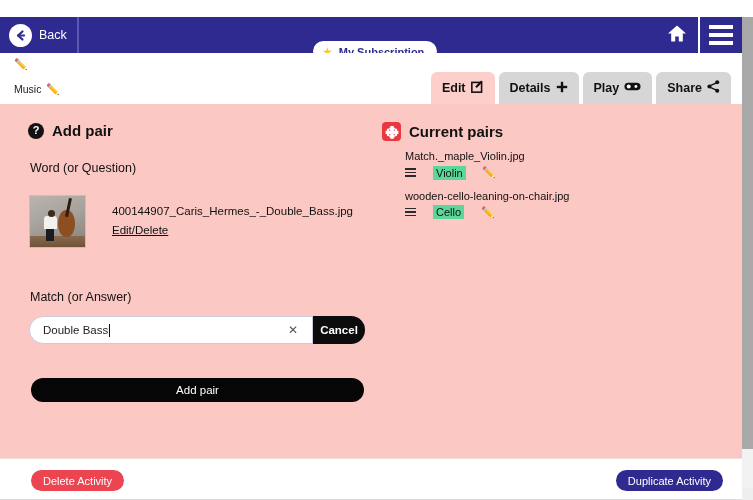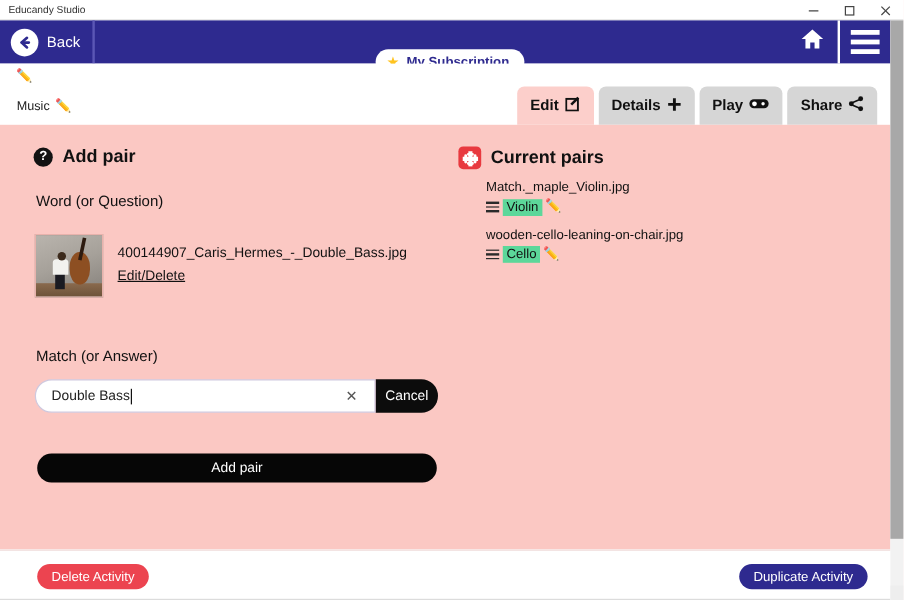--- a/index.html
+++ b/index.html
@@ -150,21 +150,21 @@
 
   .add-pair-head { position: absolute; left: 28px; top: 18px; }
   .field-label {
     position: absolute; font-size: 12.5px; color: #111;
   }
   .label-word { left: 30px; top: 57px; }
   .label-match { left: 30px; top: 186px; }
 
   .word-row {
     position: absolute; left: 29px; top: 91px;
-    display: flex; align-items: flex-start; gap: 12px;
+    display: flex; align-items: flex-start; gap: 26px;
   }
   .thumb {
     width: 57px; height: 53px;
     border: 1px solid #e8b2ac;
     background: #9a9690;
     position: relative; overflow: hidden;
     flex: 0 0 auto;
   }
   .thumb .wall { position: absolute; left:0; top:0; width:100%; height:78%;
     background: linear-gradient(160deg,#b9b4ad 0%, #a6a19a 55%, #8e8983 100%); }
@@ -221,38 +221,38 @@
     background: #111; margin-left: 1px;
   }
   .clear-x {
     font-size: 12px; color: #555; line-height: 1; padding-right: 4px;
   }
   .cancel-btn {
     width: 52px; height: 28px;
     background: #0c0c0c; color: #ffffff;
     border-radius: 0 14px 14px 0;
     display: flex; align-items: center; justify-content: center;
-    font-size: 11.5px; font-weight: normal;
+    font-size: 11.5px; font-weight: bold;
   }
 
   .addpair-btn {
     position: absolute; left: 31px; top: 274px;
     width: 333px; height: 24px;
     background: #060606; color: #ffffff;
     border-radius: 12px;
     display: flex; align-items: center; justify-content: center;
     font-size: 11.5px;
   }
 
   .current-head { position: absolute; left: 7px; top: 18px; }
   .pairs-list { position: absolute; left: 30px; top: 44px; width: 330px; }
   .pair-item { margin-bottom: 8px; }
   .pair-file { font-size: 11px; color: #111; line-height: 1.5; }
   .pair-answer-row {
-    display: flex; align-items: center; gap: 3px; margin-top: 1px;
+    display: flex; align-items: center; gap: 17px; margin-top: 1px;
   }
   .drag-handle {
     display: inline-flex; flex-direction: column; gap: 2px;
     width: 11px;
   }
   .drag-handle i { display: block; height: 1.5px; background: #2a2a2a; }
   .answer-chip {
     background: #5cd79a; color: #111;
     font-size: 11px; padding: 0 3px; line-height: 14px;
   }
@@ -299,41 +299,20 @@
   .scroll-corner {
     position: absolute; right: 0; bottom: 0; width: 11px; height: 12px;
     background: #eeeeee;
   }
 </style>
 </head>
 <body>
 
 <div id="app">
 
-  <div class="titlebar">
-    <span class="titlebar-text">Educandy Studio</span>
-    <div class="win-controls">
-      <div class="win-btn">
-        <svg width="10" height="10" viewBox="0 0 10 10">
-            <line x1="1" y1="5" x2="9" y2="5" stroke="#444" stroke-width="1"></line>
-          </svg>
-      </div>
-      <div class="win-btn">
-        <svg width="10" height="10" viewBox="0 0 10 10">
-            <rect x="1.5" y="1.5" width="7" height="7" fill="none" stroke="#444" stroke-width="1"></rect>
-          </svg>
-      </div>
-      <div class="win-btn">
-        <svg width="10" height="10" viewBox="0 0 10 10">
-            <line x1="1.5" y1="1.5" x2="8.5" y2="8.5" stroke="#444" stroke-width="1"></line>
-            <line x1="8.5" y1="1.5" x2="1.5" y2="8.5" stroke="#444" stroke-width="1"></line>
-          </svg>
-      </div>
-    </div>
-  </div>
 
   <div class="appbar">
     <div class="back-group">
       <span class="back-circle">
         <svg width="15" height="15" viewBox="0 0 15 15">
           <path d="M9.5 3.5 L5 7.5 L9.5 11.5" fill="none" stroke="#2e2a8f" stroke-width="2.2" stroke-linecap="round" stroke-linejoin="round"></path>
           <line x1="5.2" y1="7.5" x2="11" y2="7.5" stroke="#2e2a8f" stroke-width="2.2" stroke-linecap="round"></line>
         </svg>
       </span>
       <span class="back-label">Back</span>

